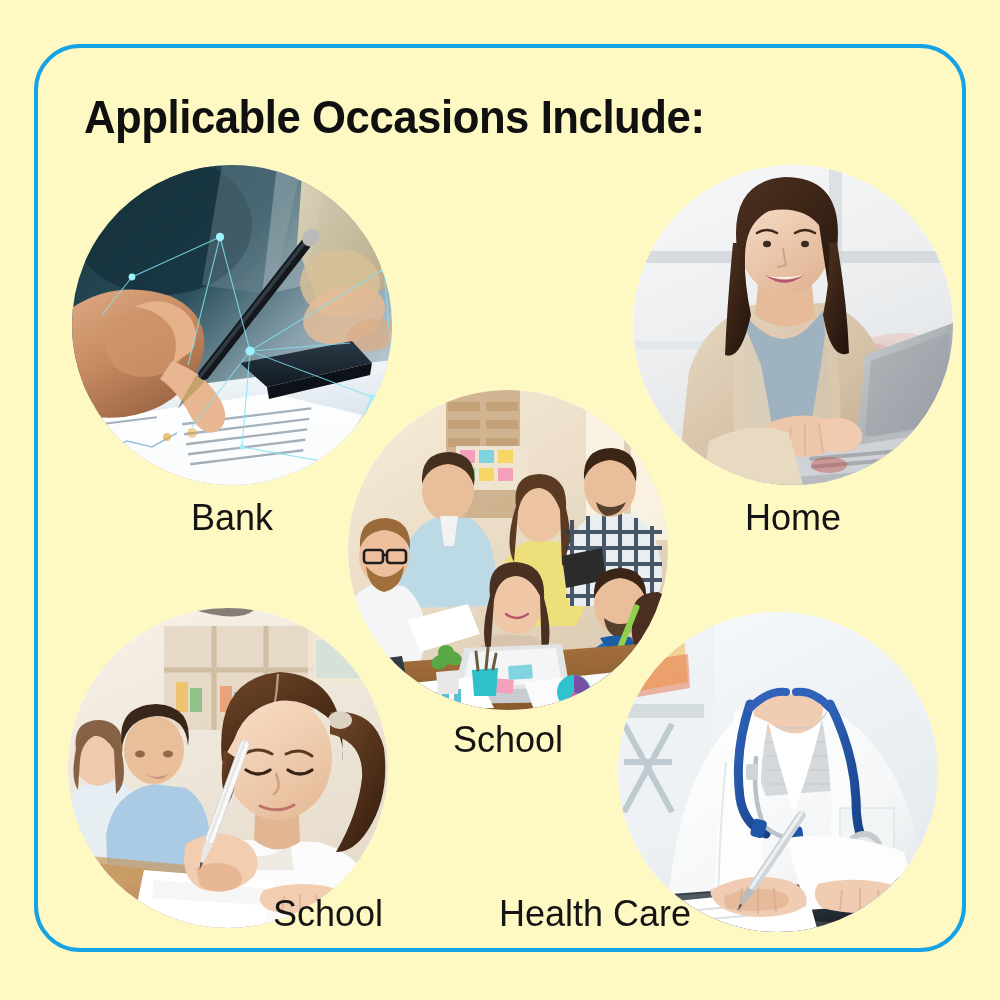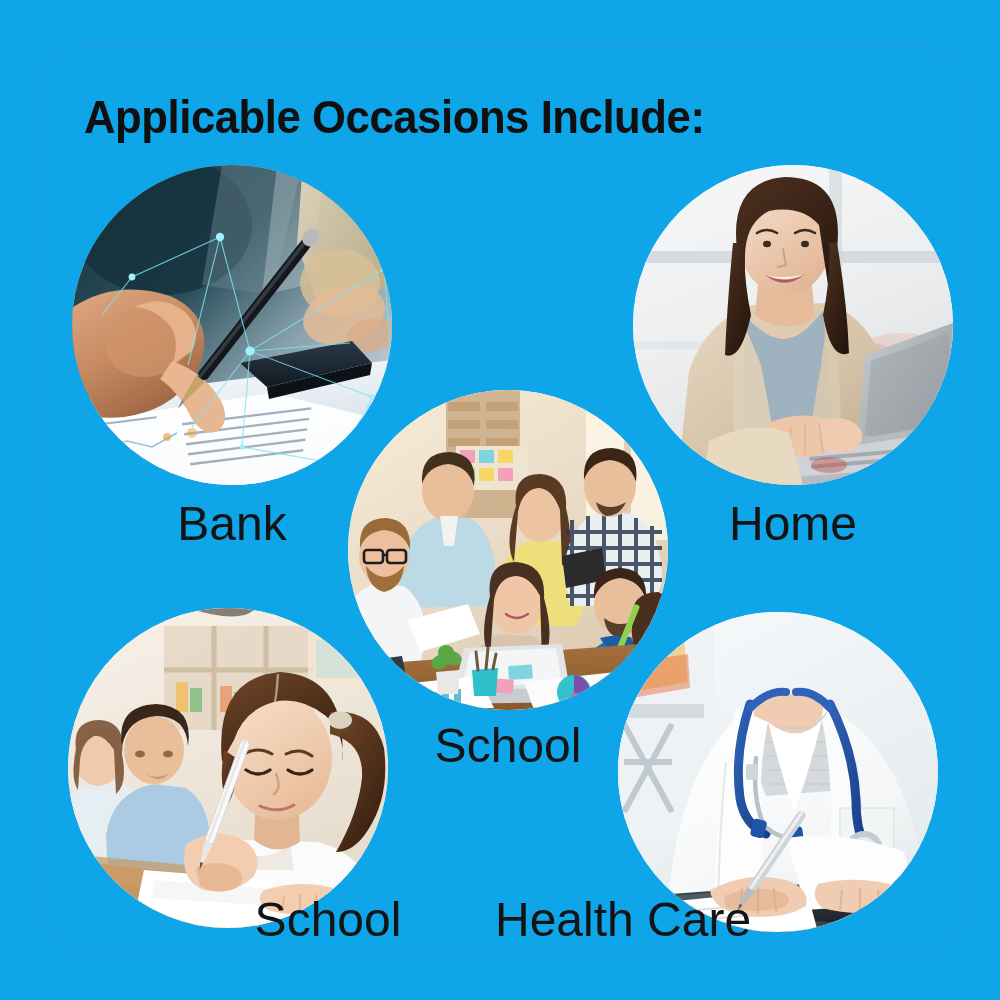--- a/index.html
+++ b/index.html
@@ -10,21 +10,21 @@
   body {
     width: 1000px;
     height: 1000px;
     font-family: "Liberation Sans", sans-serif;
     overflow: hidden;
   }
   #poster {
     position: relative;
     width: 1000px;
     height: 1000px;
-    background: #0ea5e9;
+    background: #fef9c3;
   }
   
   #frame {
     position: absolute;
     left: 34px;
     top: 44px;
     width: 932px;
     height: 908px;
     border: 4px solid #16A3E6;
     border-radius: 46px;
@@ -49,21 +49,21 @@
   .photo-circle {
     position: absolute;
     border-radius: 50%;
     overflow: hidden;
     background: #ffffff;
   }
   .photo-circle svg { display: block; }
 
   .caption {
     position: absolute;
-    font-size: 48px;
+    font-size: 36px;
     color: #141414;
     white-space: nowrap;
     text-align: center;
     line-height: 1;
   }
 
   
   #circle-bank   { left: 72px;  top: 165px; width: 320px; height: 320px; }
   #circle-home   { left: 633px; top: 165px; width: 320px; height: 320px; }
   #circle-office { left: 348px; top: 390px; width: 320px; height: 320px; }

